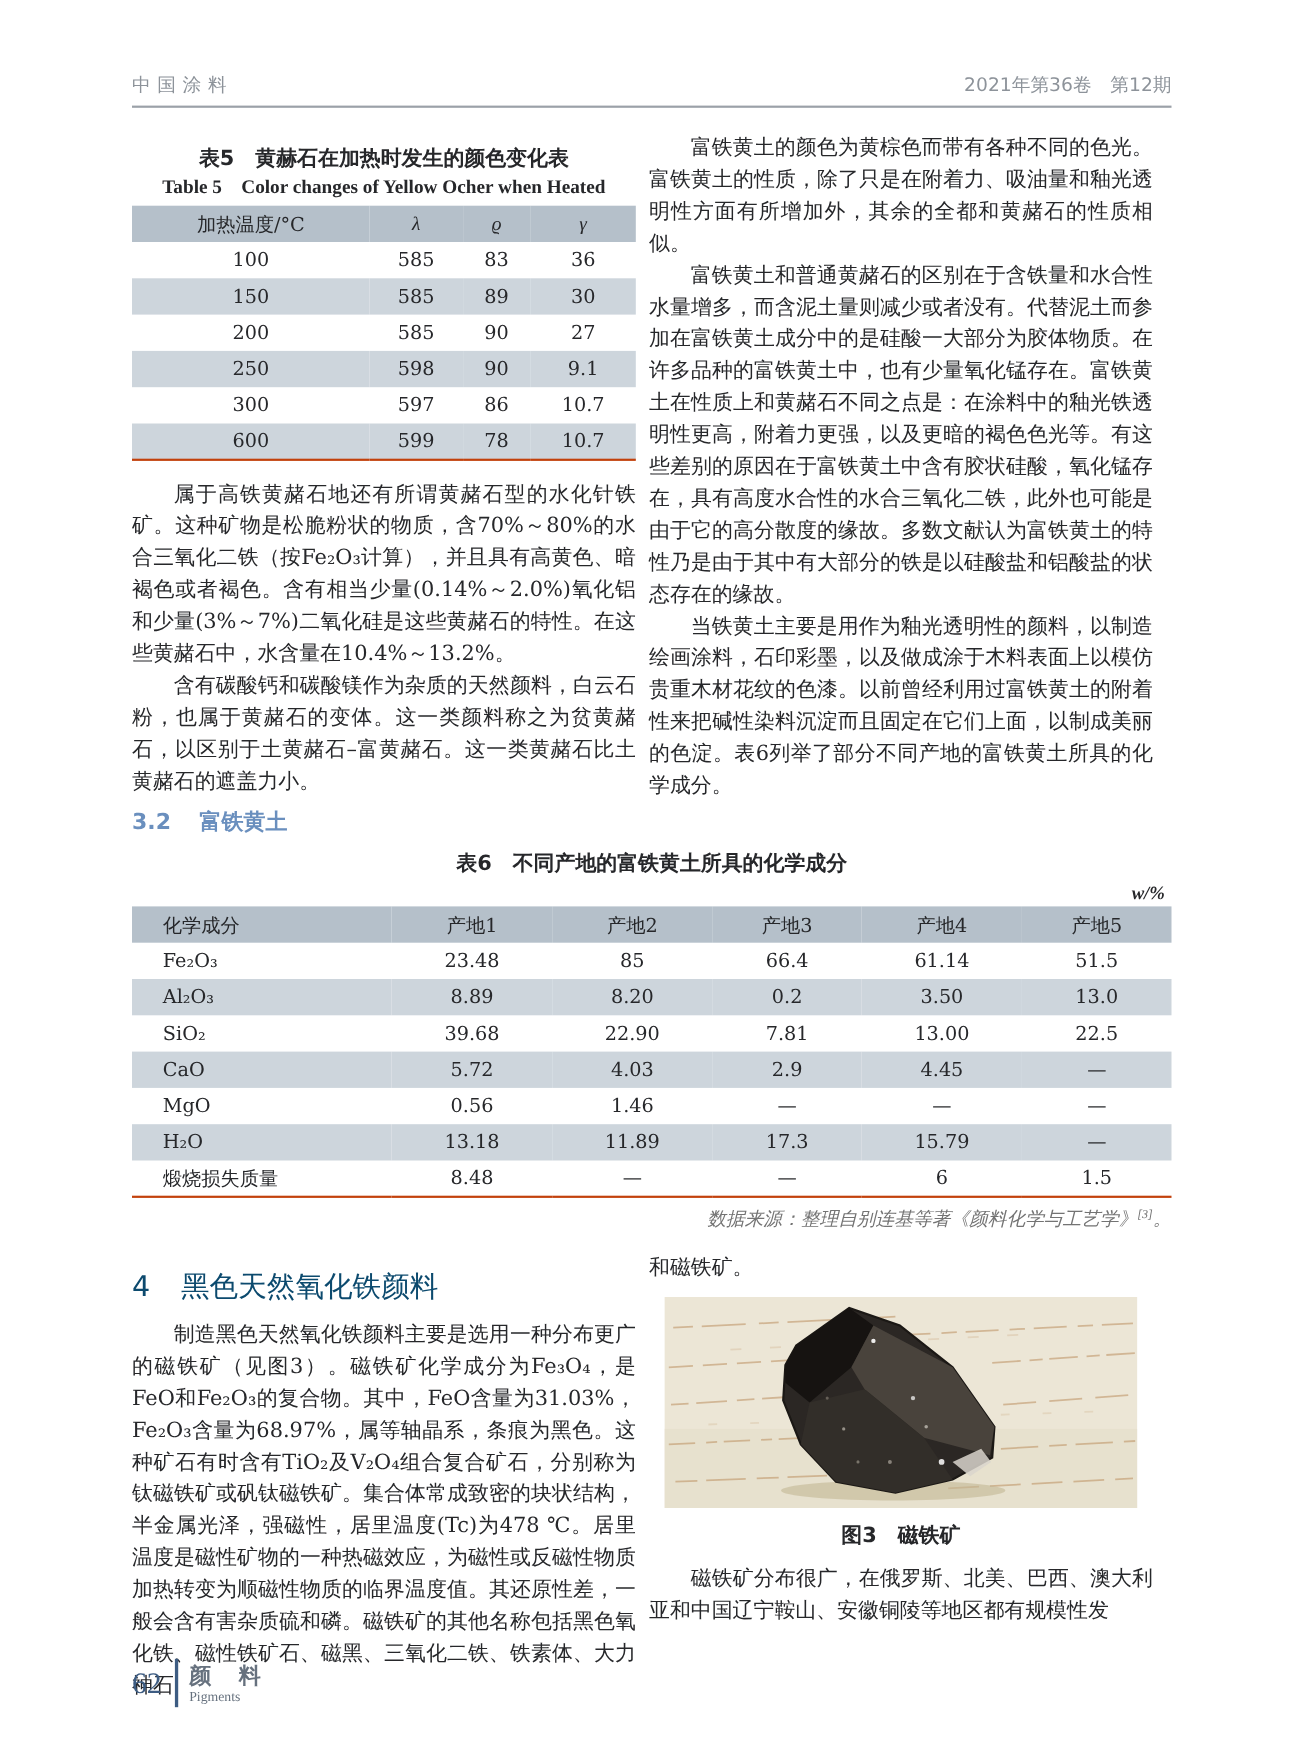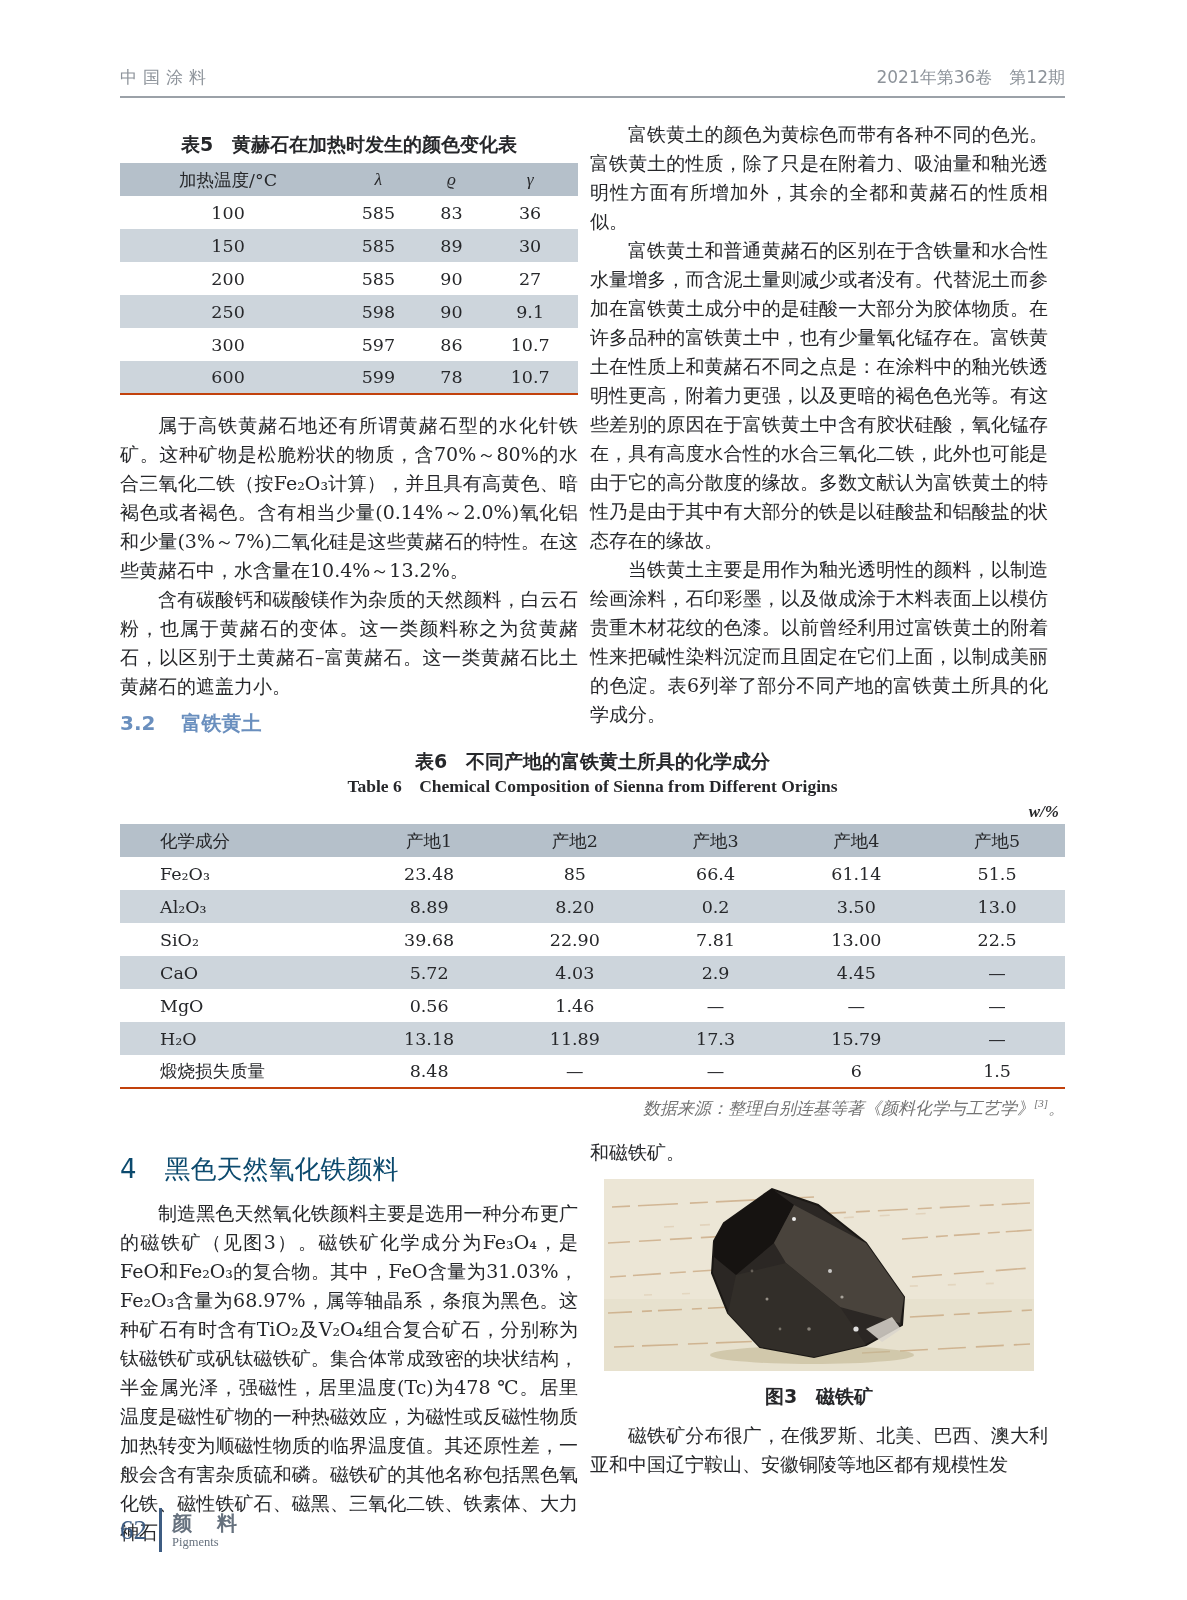--- a/index.html
+++ b/index.html
@@ -48,21 +48,21 @@
   .sub-heading { margin-top:9px; color:#6a8fbe;
     font-family:"DejaVu Sans","Liberation Sans",sans-serif;
     font-weight:bold; font-size:20px; }
   .sub-heading .sec-num { margin-right:26px; }
 
   
   .table6-block { margin-top:12px; }
   .unit-label { text-align:right; font-style:italic; font-size:17px;
     font-family:"Liberation Serif","DejaVu Serif",serif; font-weight:bold;
     margin:4px 6px 2px 0; }
-  .table6-block td:first-child, .table6-block th:first-child { text-align:left; padding-left:40px; width:25%; }
+  .table6-block td:first-child, .table6-block th:first-child { text-align:left; padding-left:28px; width:25%; }
   .footnote { text-align:right; margin-top:8px; color:#737373; font-style:italic;
     font-size:17px; font-family:"Liberation Serif","DejaVu Serif",serif; }
   .footnote sup { font-size:11px; }
 
   
   .section-heading { margin:14px 0 12px 0; color:#0c4a6e;
     font-family:"DejaVu Sans","Liberation Sans",sans-serif;
     font-weight:normal; font-size:26px; }
   .section-heading .sec-num { margin-right:28px; }
 
@@ -93,20 +93,21 @@
       <span class="journal-name">中国涂料</span>
       <span>2021年第36卷　第12期</span>
     </div>
     <hr class="header-rule">
 
     <div class="columns row1">
       <div class="col">
 
         <div class="table5-block">
           <div class="tbl-title-cn">表5　黄赫石在加热时发生的颜色变化表</div>
+          <div class="tbl-title-en">Table 5　Color changes of Yellow Ocher when Heated</div>
           <table>
             <thead>
               <tr>
                 <th>加热温度/°C</th>
                 <th class="greek">λ</th>
                 <th class="greek">ϱ</th>
                 <th class="greek">γ</th>
               </tr>
             </thead>
             <tbody>
@@ -160,21 +161,20 @@
 
       <div class="col">
         <p class="body">富铁黄土的颜色为黄棕色而带有各种不同的色光。富铁黄土的性质，除了只是在附着力、吸油量和釉光透明性方面有所增加外，其余的全都和黄赭石的性质相似。</p>
         <p class="body">富铁黄土和普通黄赭石的区别在于含铁量和水合性水量增多，而含泥土量则减少或者没有。代替泥土而参加在富铁黄土成分中的是硅酸一大部分为胶体物质。在许多品种的富铁黄土中，也有少量氧化锰存在。富铁黄土在性质上和黄赭石不同之点是：在涂料中的釉光铁透明性更高，附着力更强，以及更暗的褐色色光等。有这些差别的原因在于富铁黄土中含有胶状硅酸，氧化锰存在，具有高度水合性的水合三氧化二铁，此外也可能是由于它的高分散度的缘故。多数文献认为富铁黄土的特性乃是由于其中有大部分的铁是以硅酸盐和铝酸盐的状态存在的缘故。</p>
         <p class="body">当铁黄土主要是用作为釉光透明性的颜料，以制造绘画涂料，石印彩墨，以及做成涂于木料表面上以模仿贵重木材花纹的色漆。以前曾经利用过富铁黄土的附着性来把碱性染料沉淀而且固定在它们上面，以制成美丽的色淀。表6列举了部分不同产地的富铁黄土所具的化学成分。</p>
       </div>
     </div>
 
     <div class="table6-block">
       <div class="tbl-title-cn">表6　不同产地的富铁黄土所具的化学成分</div>
-      <div class="tbl-title-en">Table 6　Chemical Composition of Sienna from Different Origins</div>
       <div class="unit-label">w/%</div>
       <table>
         <thead>
           <tr>
             <th>化学成分</th>
             <th>产地1</th>
             <th>产地2</th>
             <th>产地3</th>
             <th>产地4</th>
             <th>产地5</th>

